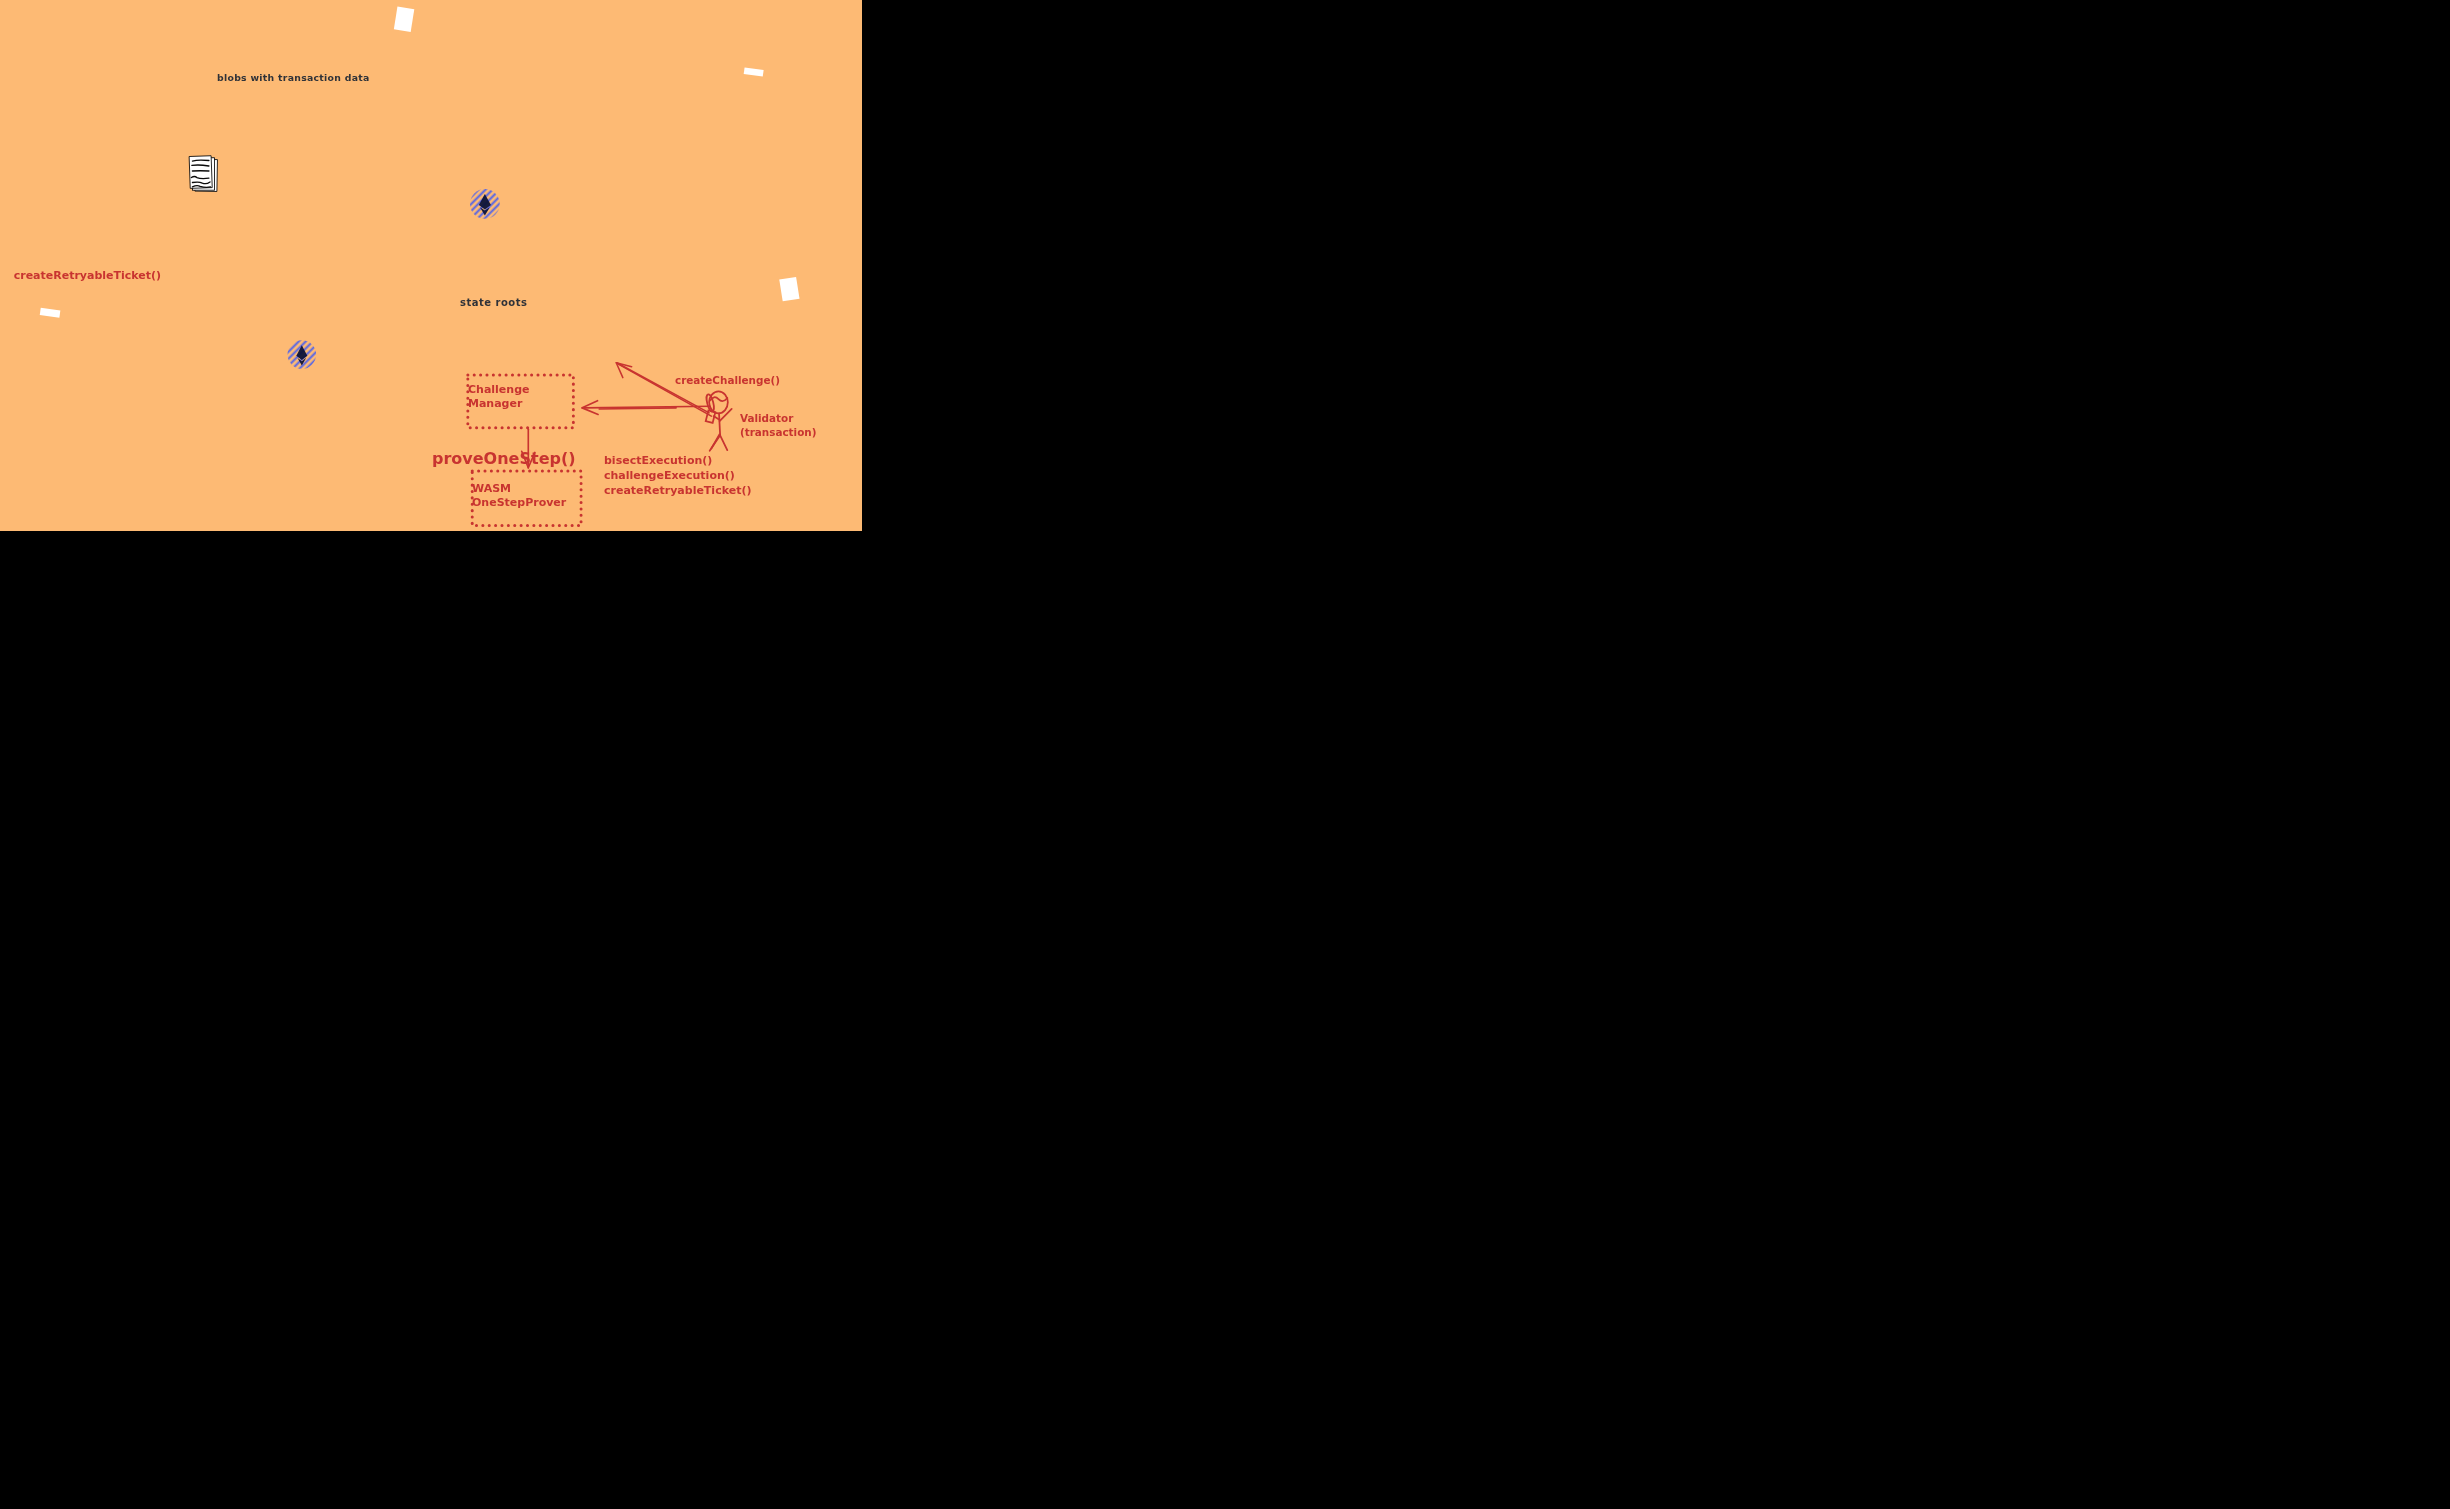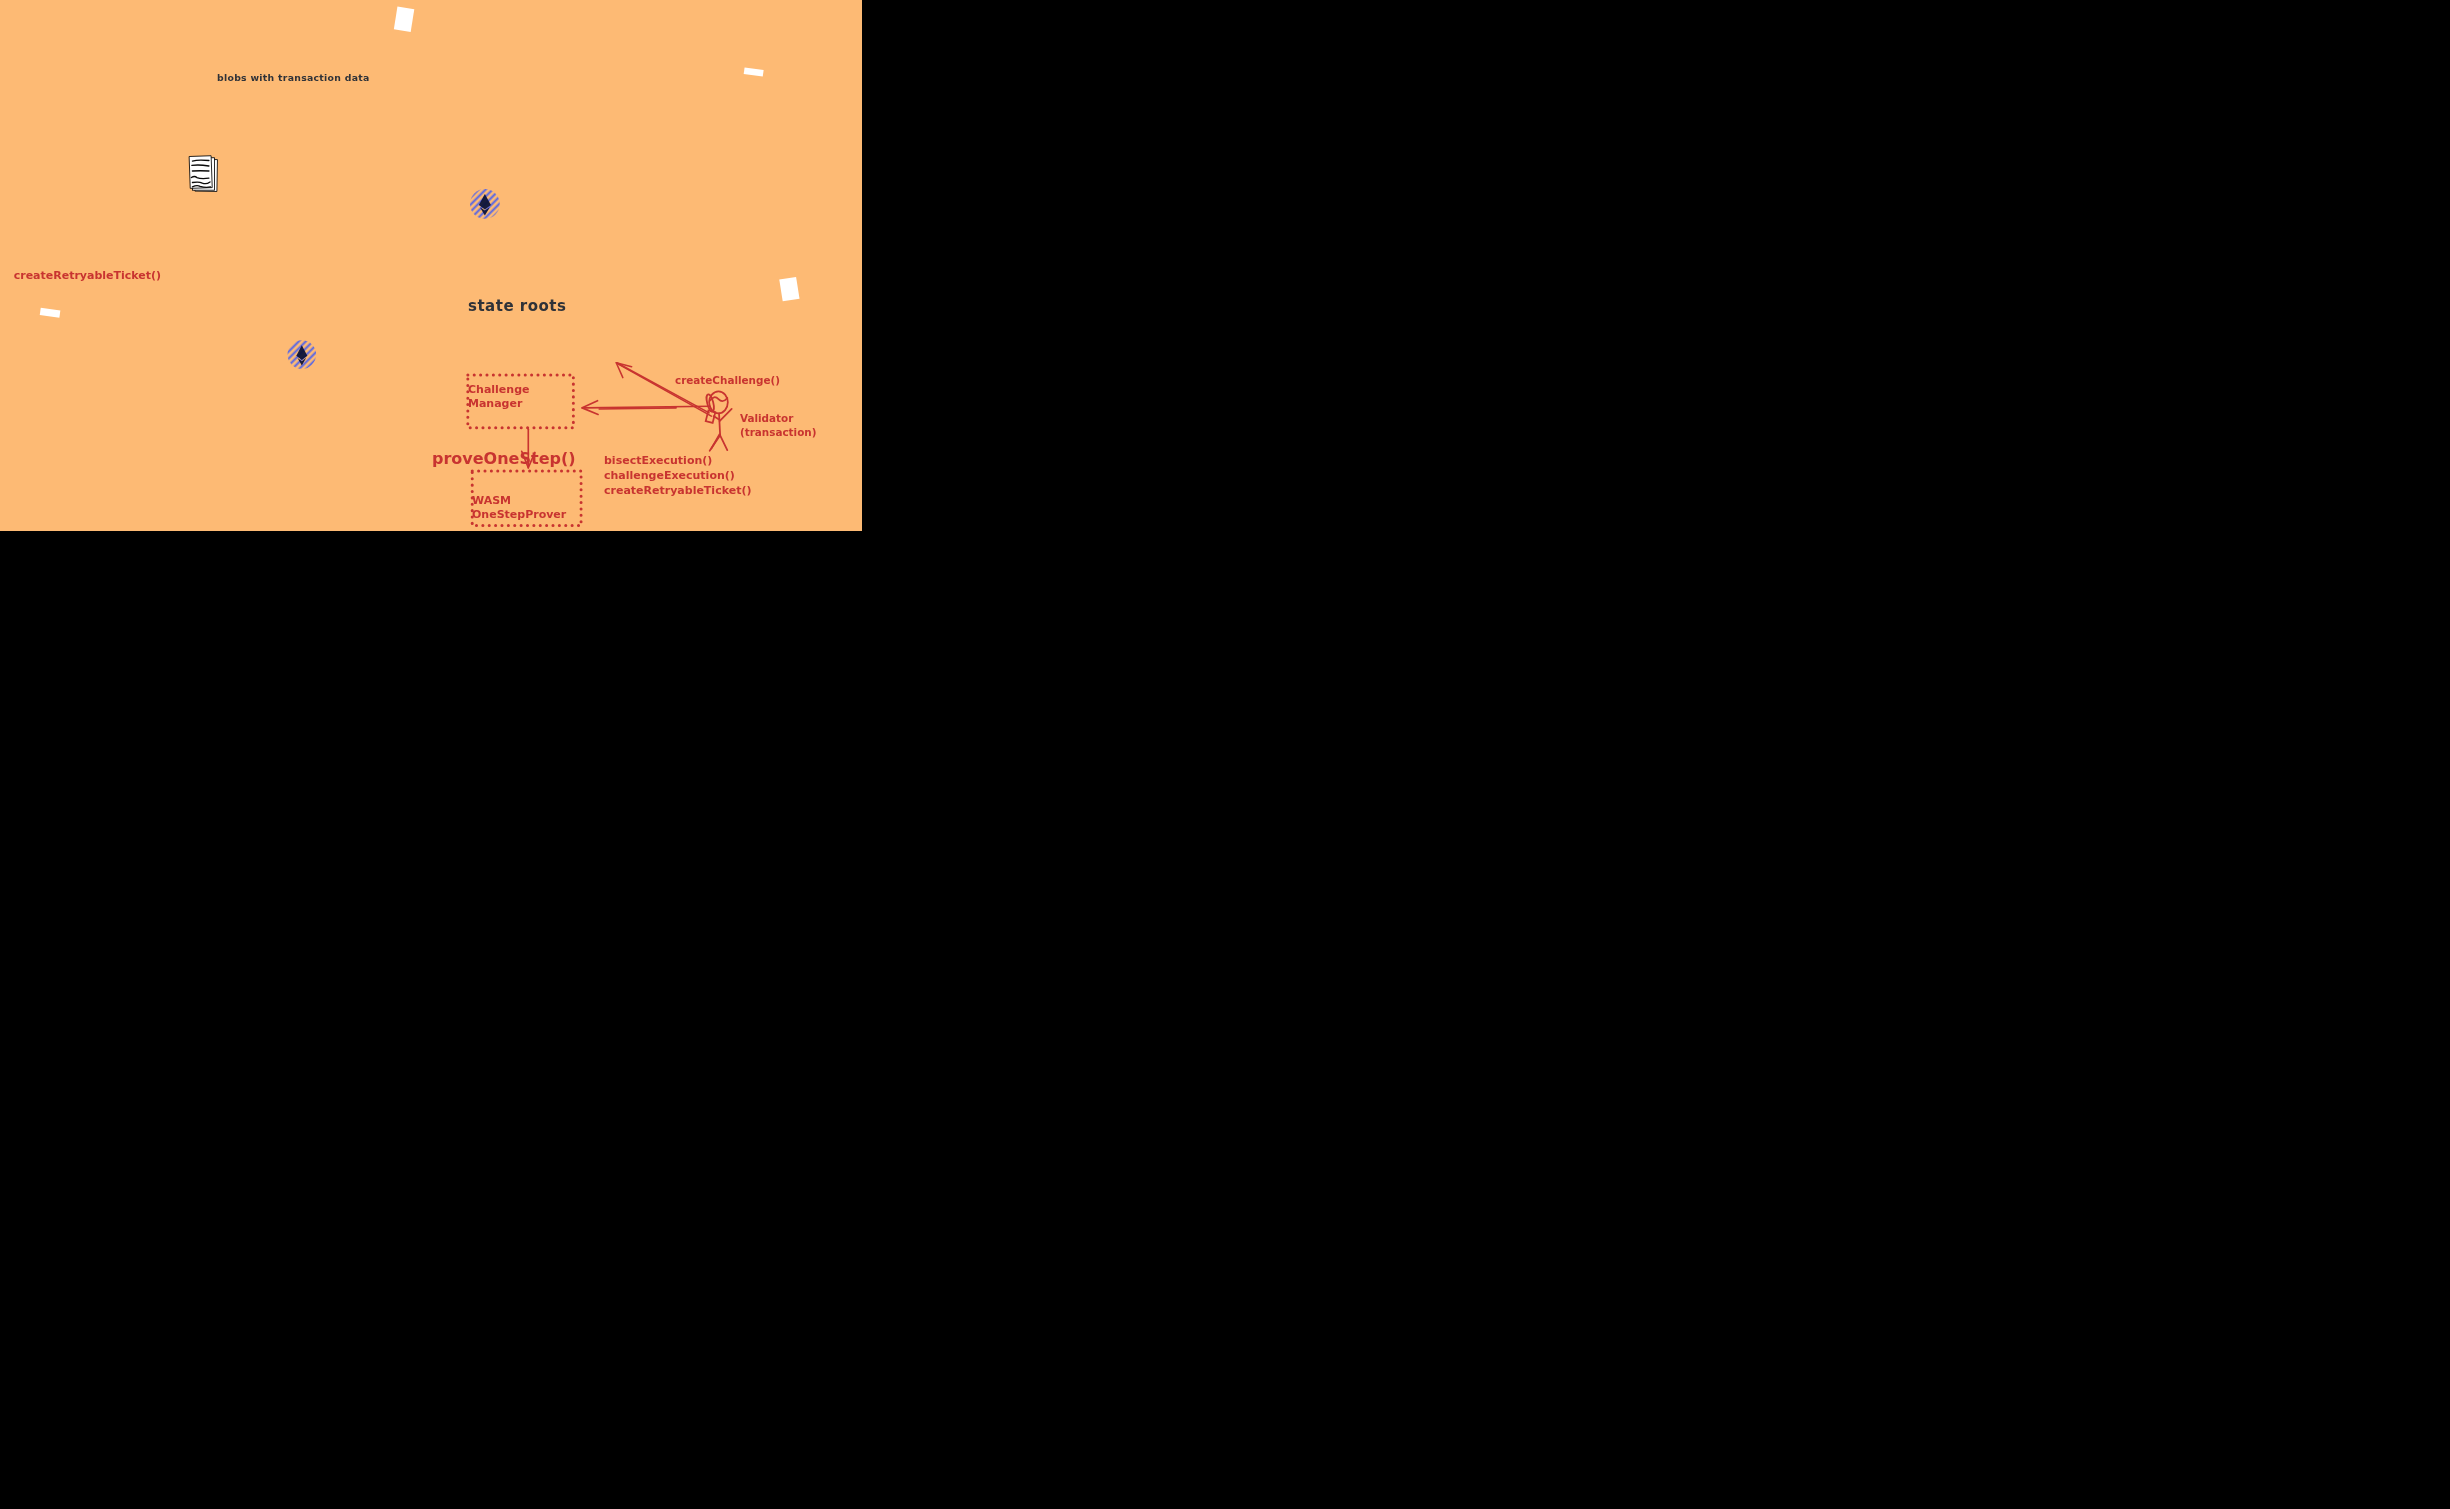--- a/index.html
+++ b/index.html
@@ -96,31 +96,31 @@
       <path d="M1308 752 L1310 792"></path>
       <path d="M1309 766 L1331 744"></path>
       <path d="M1308 763 L1298 757"></path>
       <path d="M1310 792 L1291 820"></path>
       <path d="M1309 790 L1294 816"></path>
       <path d="M1310 792 L1323 819"></path>
     </g>
   </svg>
 
   <div class="lbl lbl-gray" style="left:217px;top:72px;font-size:9.3px;">blobs with transaction data</div>
-  <div class="lbl lbl-gray" style="left:460px;top:297px;font-size:15px;letter-spacing:0.5px;margin-left:8px;">state roots</div>
+  <div class="lbl lbl-gray" style="left:460px;top:297px;font-size:10px;letter-spacing:0.5px;">state roots</div>
 
   <div class="lbl lbl-red" style="left:13.7px;top:262px;font-size:11px;">createRetryableTicket()</div>
   <div class="lbl lbl-red" style="left:675px;top:367px;font-size:10.4px;">createChallenge()</div>
   <div class="lbl lbl-red" style="left:432px;top:442px;font-size:16px;">proveOneStep()</div>
 
   <div class="boxtext" style="left:468px;top:383px;width:106px;font-size:11px;">
     <div>Challenge</div>
     <div>Manager</div>
   </div>
-  <div class="boxtext" style="left:472px;top:482px;width:109px;font-size:11px;margin-top:12px;">
+  <div class="boxtext" style="left:472px;top:482px;width:109px;font-size:11px;">
     <div>WASM</div>
     <div>OneStepProver</div>
   </div>
 
   <div class="boxtext" style="left:740px;top:411px;width:74px;font-size:10.4px;">
     <div>Validator</div>
     <div>(transaction)</div>
   </div>
 
   <div class="lbl lbl-red" style="left:604px;top:446px;font-size:11px;line-height:15px;white-space:normal;">

